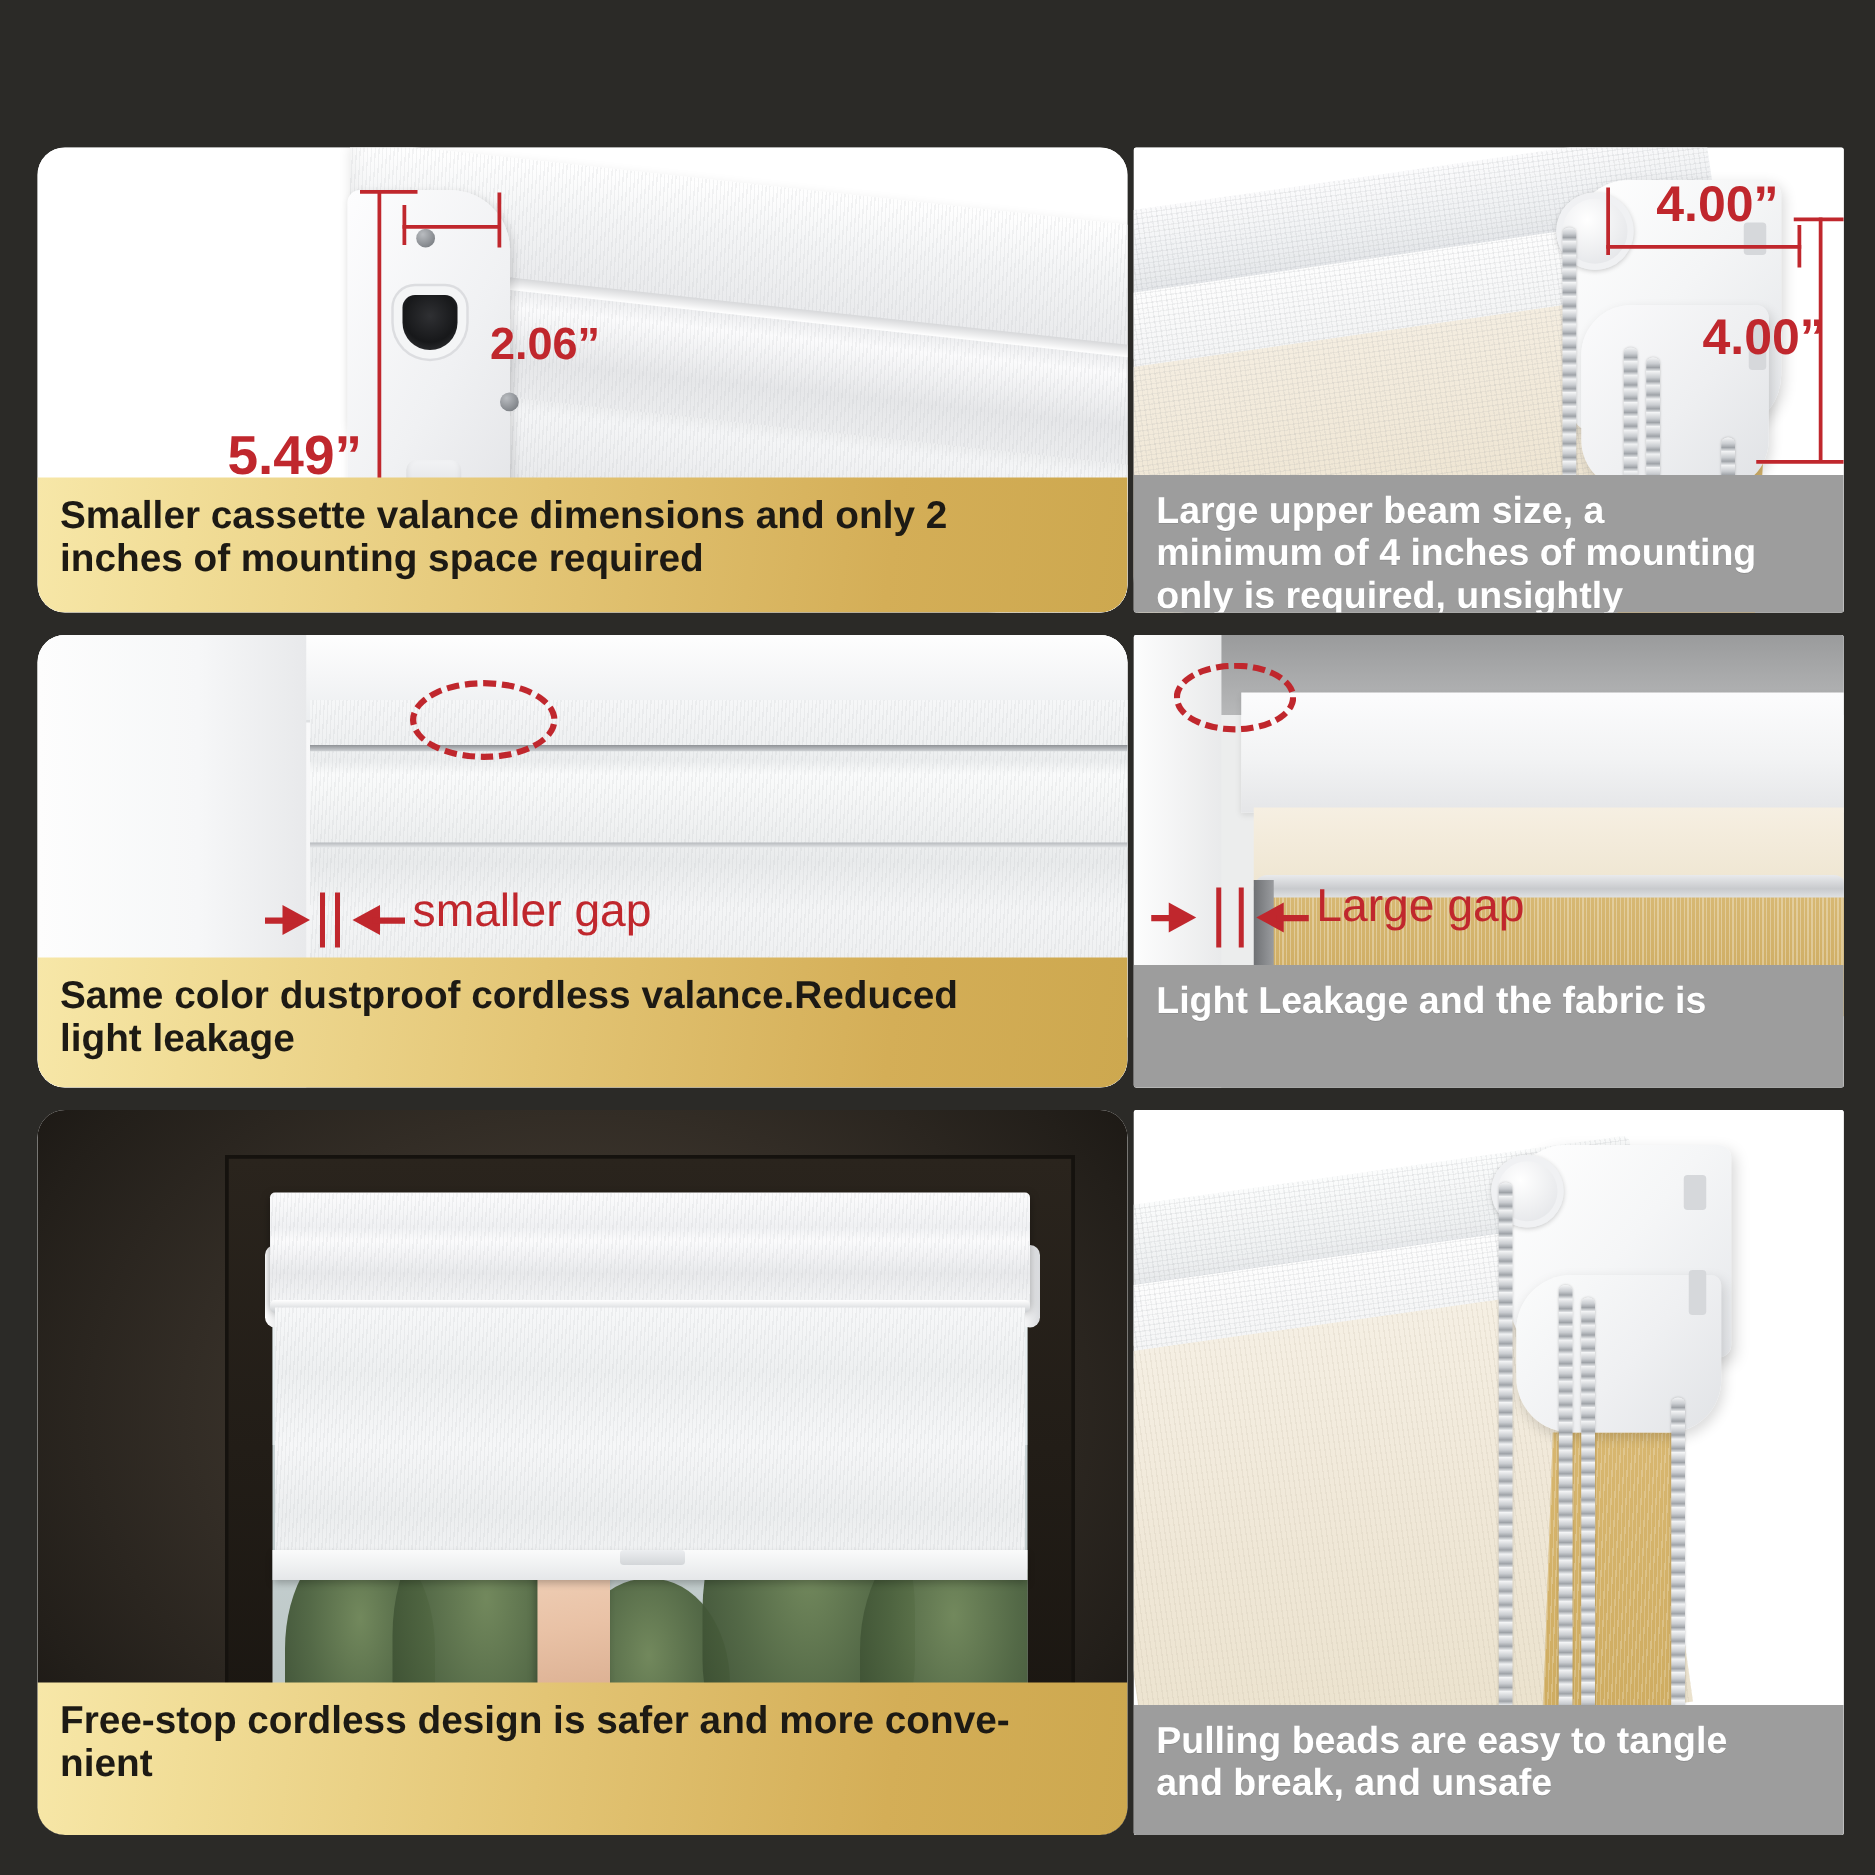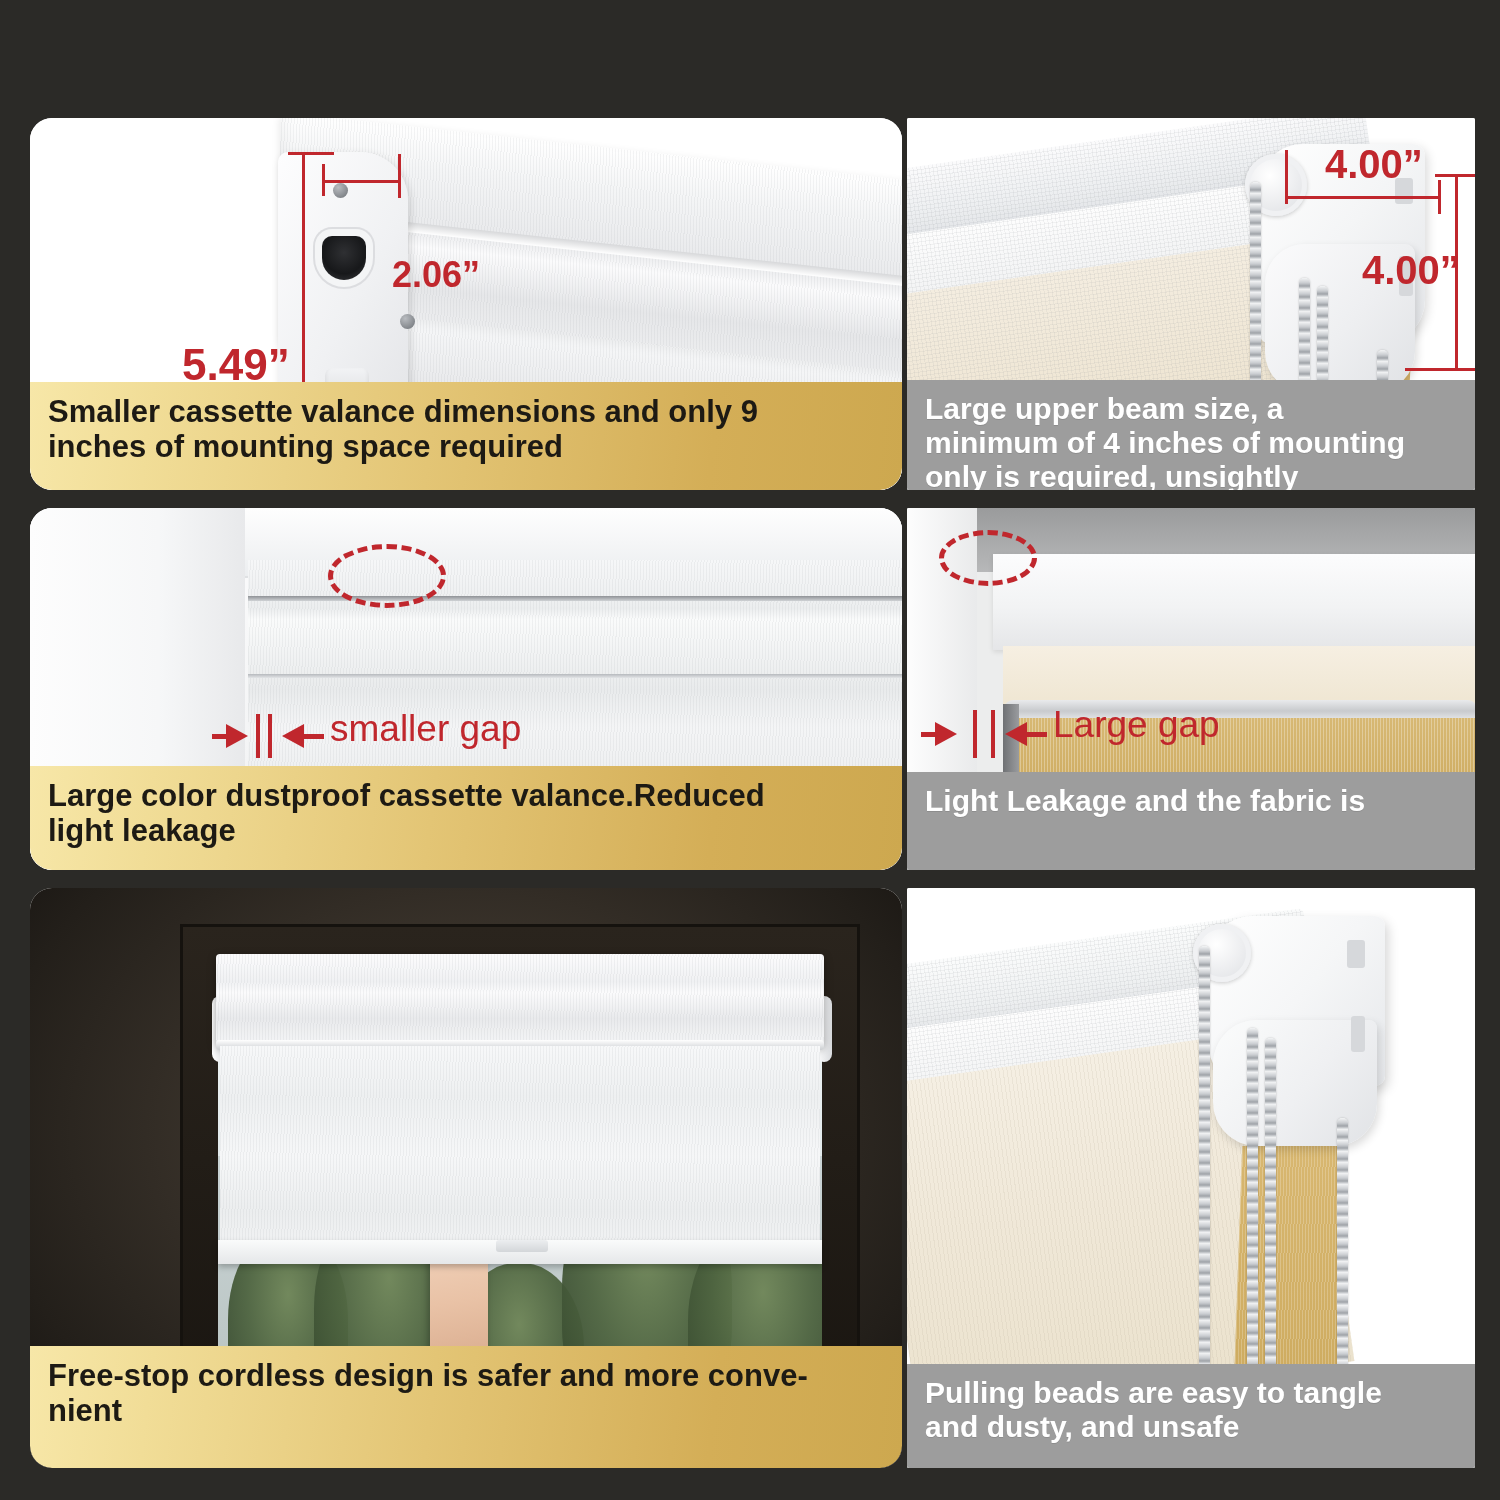--- a/index.html
+++ b/index.html
@@ -424,21 +424,21 @@
       <div class="tick-v" style="left:368px; top:36px; height:44px;"></div>
       <div class="dim p1-lbl-w">2.06”</div>
 
       <div class="dimline-v" style="left:272px; top:34px; height:292px;"></div>
       <div class="tick-h" style="left:258px; top:34px; width:46px;"></div>
       <div class="tick-h" style="left:258px; top:324px; width:46px;"></div>
       <div class="dim p1-lbl-h">5.49”</div>
     </div>
 
     <div class="caption gold tall">
-      <span class="cap-line">Smaller cassette valance dimensions and only 9</span>
+      <span class="cap-line">Smaller cassette valance dimensions and only 2</span>
       <span class="cap-line">inches of mounting space required</span>
     </div>
   </div>
 
   <div class="panel right col-r row-1">
     <div class="stage">
       <div class="p2-bg"></div>
 
       <div class="p2-tube">
           <div class="weave"></div>
@@ -496,21 +496,21 @@
       <div class="arrow-r" style="left:196px; top:216px;"></div>
       <div class="arrow-stem" style="left:182px; top:226px; width:26px;"></div>
       <div class="gap-mark" style="left:226px; top:206px; height:44px;"></div>
       <div class="gap-mark" style="left:238px; top:206px; height:44px;"></div>
       <div class="arrow-l" style="left:252px; top:216px;"></div>
       <div class="arrow-stem" style="left:268px; top:226px; width:26px;"></div>
       <div class="gap-lbl" style="left:300px; top:200px; font-size:37px;">smaller gap</div>
     </div>
 
     <div class="caption gold short">
-      <span class="cap-line">Large color dustproof cassette valance.Reduced</span>
+      <span class="cap-line">Same color dustproof cordless valance.Reduced</span>
       <span class="cap-line">light leakage</span>
     </div>
   </div>
 
   <div class="panel right col-r row-2">
     <div class="stage">
       <div class="p4-bg"></div>
       <div class="p4-dark"></div>
       <div class="p4-beam"></div>
       <div class="p4-cream"></div>
@@ -592,17 +592,17 @@
       <div class="p2-slot" style="left:444px; top:128px; width:14px; height:36px;"></div>
 
       <div class="bead-chain" style="left:292px; top:58px;  height:482px;"></div>
       <div class="bead-chain" style="left:340px; top:140px; height:400px;"></div>
       <div class="bead-chain" style="left:358px; top:150px; height:390px;"></div>
       <div class="bead-chain" style="left:430px; top:230px; height:310px;"></div>
     </div>
 
     <div class="caption gray b">
       <span class="cap-line">Pulling beads are easy to tangle</span>
-      <span class="cap-line">and dusty, and unsafe</span>
+      <span class="cap-line">and break, and unsafe</span>
     </div>
   </div>
 
 </div>
 
 </body></html>

